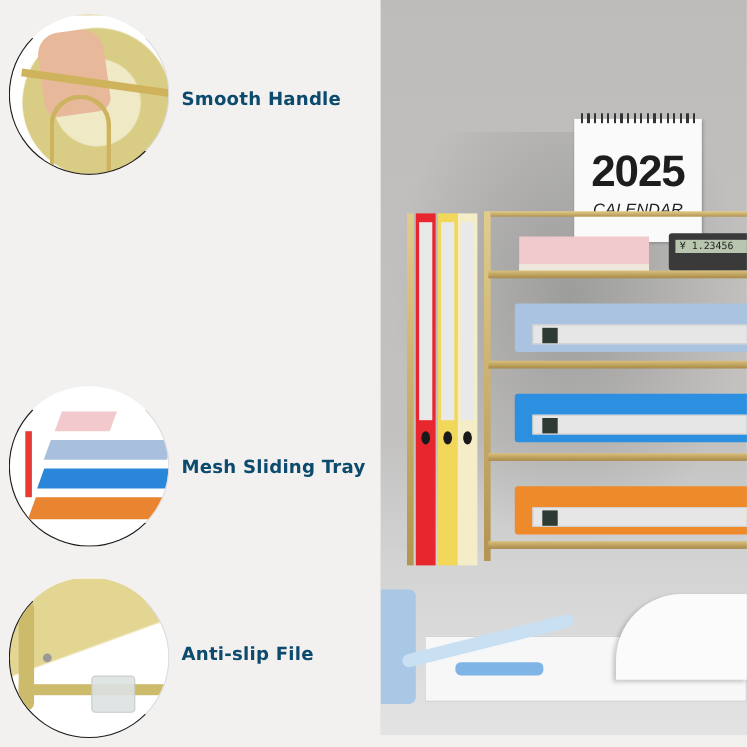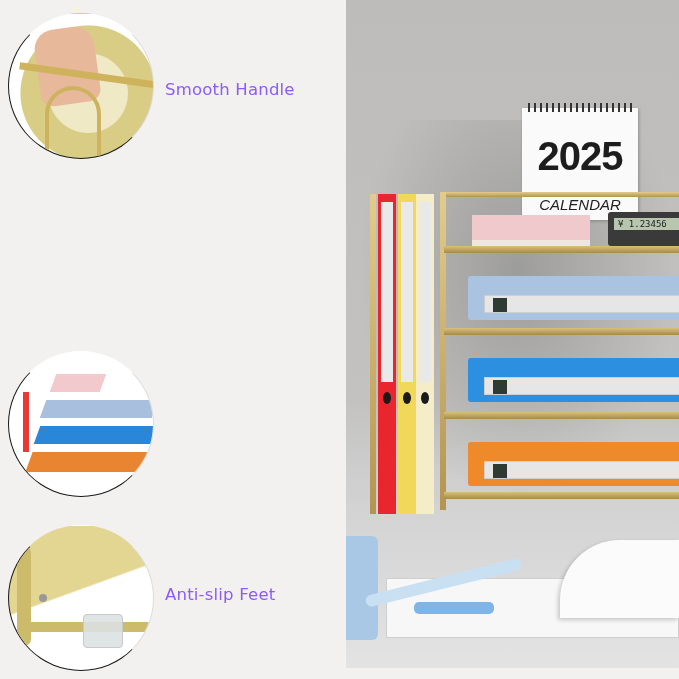--- a/index.html
+++ b/index.html
@@ -7,41 +7,41 @@
   body { position: relative; font-family: "DejaVu Sans", sans-serif; }
 
   .left { position: absolute; left: 0; top: 0; width: 346px; height: 679px; background: #f3f1ef; }
   .feature { position: absolute; left: 0; width: 346px; height: 170px; }
   .circle {
     position: absolute; left: 8px; width: 146px; height: 146px; border-radius: 50%;
     overflow: hidden; background: #fff; border: 1.5px solid #1a1a1a;
     border-top-color: transparent; border-right-color: #ddd;
   }
   .feature-label {
-    position: absolute; left: 165px; font-size: 16.5px; font-weight: normal;
-    color: #8b5cf6; letter-spacing: 0.2px; white-space: nowrap;
+    position: absolute; left: 165px; font-size: 16.5px; font-weight: bold;
+    color: #0c4a6e; letter-spacing: 0.2px; white-space: nowrap;
   }
 
   
   .scene { position: absolute; left: 346px; top: 0; width: 333px; height: 668px; overflow: hidden;
     background: linear-gradient(180deg,#bdbcbb 0%,#c3c2c1 60%,#cfcfcf 72%,#dcdcdc 100%); padding-left: 48px; }
   .scene-bottom { position: absolute; left: 346px; top: 668px; width: 333px; height: 11px; background: #f3f1ef; }
   .wall-shadow { position: absolute; left: 10px; top: 120px; width: 323px; height: 380px;
     background: radial-gradient(ellipse at 50% 40%, rgba(90,90,90,.35), rgba(0,0,0,0) 70%); }
   .desk { position: absolute; left: 0; top: 500px; width: 333px; height: 168px;
     background: linear-gradient(180deg,#d2d2d2,#e3e3e3); }
 
   .calendar { position: absolute; left: 176px; top: 108px; width: 116px; height: 112px; background: #fafafa;
     box-shadow: 1px 1px 3px rgba(0,0,0,.25); text-align: center; }
   .cal-rings { position: absolute; top: -5px; left: 6px; right: 6px; height: 9px;
     background: repeating-linear-gradient(90deg,#333 0 2px,transparent 2px 6px); }
   .cal-year { font-family: "Liberation Sans", sans-serif; font-weight: bold; font-size: 40px;
     color: #1d1d1d; margin-top: 28px; letter-spacing: -1px; line-height: 1; }
   .cal-sub { font-family: "Liberation Sans", sans-serif; font-style: italic; font-size: 15px;
-    color: #222; margin-top: 20px; }
+    color: #222; margin-top: 6px; }
 
   .calc { position: absolute; left: 262px; top: 212px; width: 80px; height: 34px; background: #3a3a3a; border-radius: 3px; }
   .calc-screen { position: absolute; left: 6px; top: 6px; width: 70px; height: 12px; background: #b8c6b0;
     font-family: "DejaVu Sans Mono", monospace; font-size: 9px; color: #222; line-height: 12px; padding-left: 4px; }
 
   .rack { position: absolute; left: 22px; top: 188px; width: 320px; height: 330px; }
   .bar { position: absolute; background: linear-gradient(180deg,#e2cc8c,#b39450); }
   .shelf { position: absolute; left: 76px; right: 0; height: 7px; background: linear-gradient(180deg,#d9c07a,#a8894a); }
   .binder { position: absolute; left: 100px; right: 0; height: 44px; border-radius: 3px; }
   .binder-label { position: absolute; left: 16px; right: 8px; bottom: 7px; height: 18px; background: #e6e6e6;
@@ -79,30 +79,31 @@
 
 
   <div class="feature" style="top:345px">
     <div class="circle" style="top:6px">
       <div style="position:absolute;left:44px;top:22px;width:50px;height:18px;background:#f2c9cc;transform:skewX(-20deg);"></div>
       <div style="position:absolute;left:34px;top:48px;width:112px;height:18px;background:#a8c0dd;transform:skewX(-20deg);"></div>
       <div style="position:absolute;left:28px;top:74px;width:118px;height:18px;background:#2a86d8;transform:skewX(-20deg);"></div>
       <div style="position:absolute;left:20px;top:100px;width:126px;height:20px;background:#e98531;transform:skewX(-20deg);"></div>
       <div style="position:absolute;left:14px;top:40px;width:6px;height:60px;background:#e83a33;"></div>
     </div>
+    <div class="feature-label" style="top:70px">Mesh Sliding Tray</div>
   </div>
 
   <div class="feature" style="top:515px">
     <div class="circle" style="top:10px;background:linear-gradient(160deg,#e3d592 0 45%,#fff 46%);">
       <div style="position:absolute;left:8px;top:20px;width:14px;height:100px;background:#cdbb6c;border-radius:8px;"></div>
       <div style="position:absolute;left:8px;top:96px;width:140px;height:10px;background:#cdbb6c;"></div>
       <div style="position:absolute;left:74px;top:88px;width:40px;height:34px;background:rgba(220,225,225,.9);border:1px solid #c8c8c8;border-radius:4px;"></div>
       <div style="position:absolute;left:30px;top:68px;width:8px;height:8px;background:#999;border-radius:50%;"></div>
     </div>
-    <div class="feature-label" style="top:70px">Anti-slip Feet</div>
+    <div class="feature-label" style="top:70px">Anti-slip File</div>
   </div>
 </div>
 
 <div class="scene">
   <div class="wall-shadow"></div>
   <div class="desk"></div>
 
   <div class="calendar">
     <div class="cal-rings"></div>
     <div class="cal-year">2025</div>

